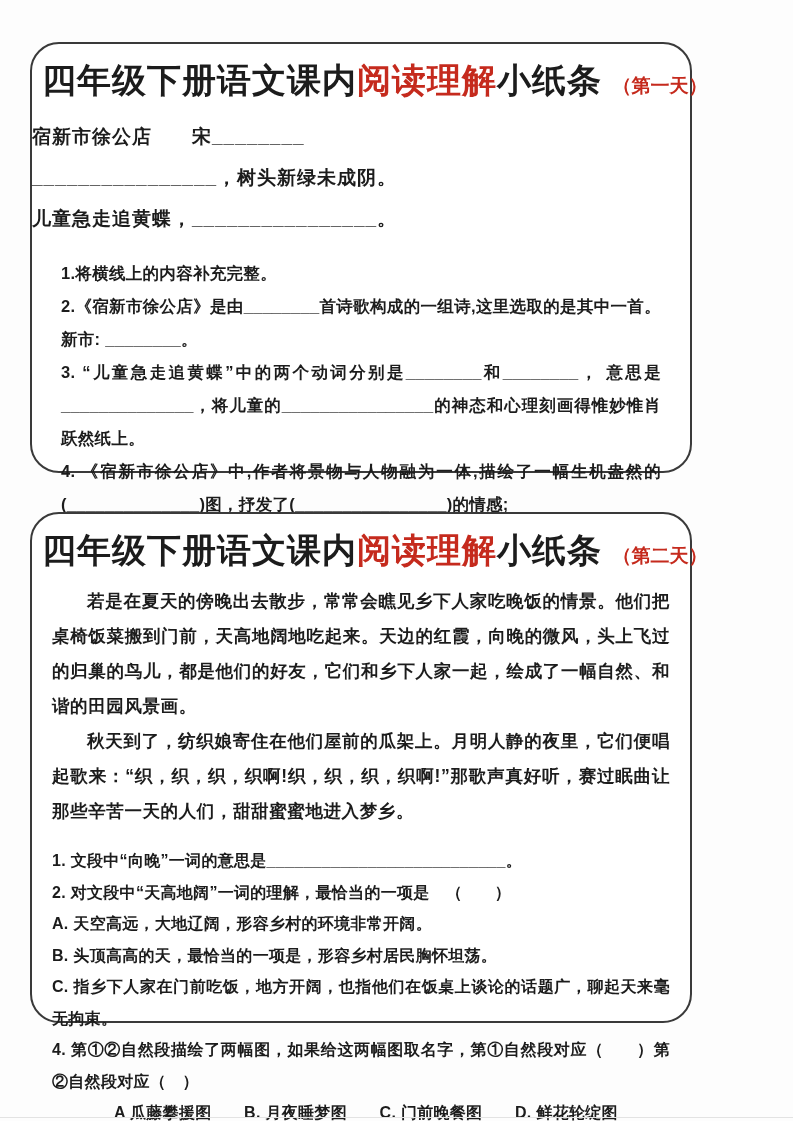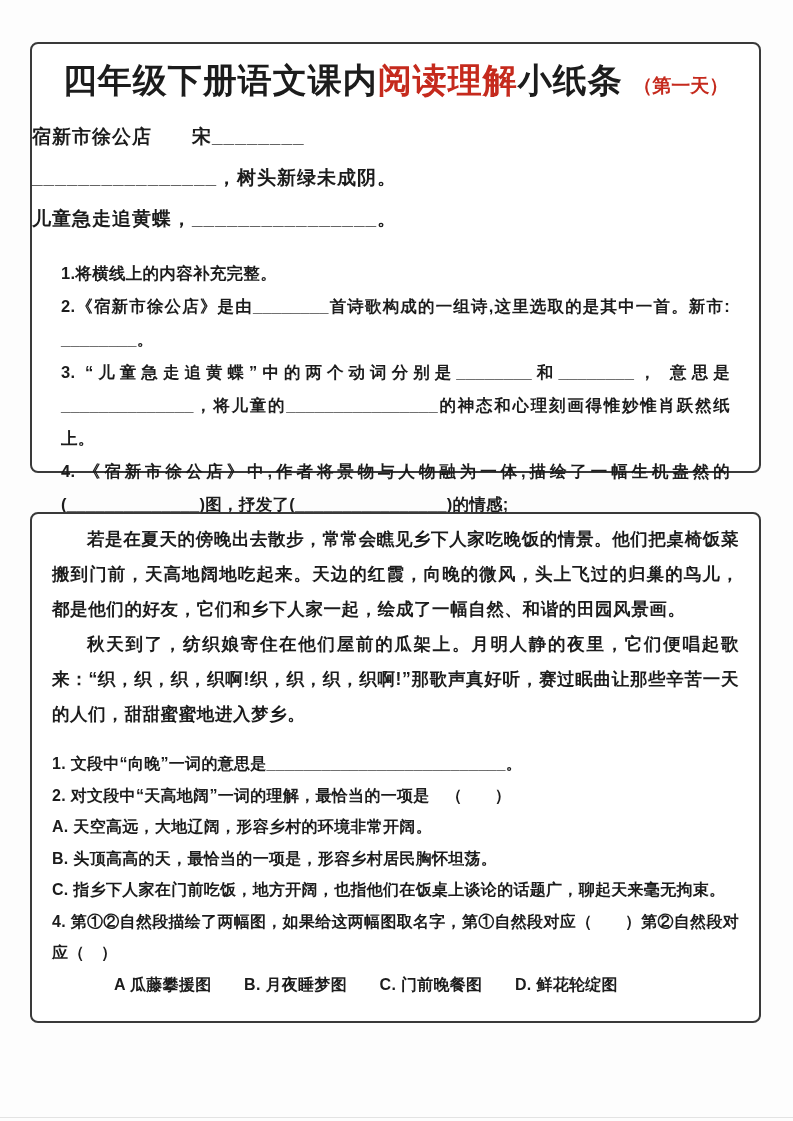--- a/index.html
+++ b/index.html
@@ -11,25 +11,25 @@
     height: 1121px;
     position: relative;
     background: #fdfdfd;
     overflow: hidden;
     font-family: "Liberation Sans", sans-serif;
     color: #1c1c1c;
   }
   .card {
     position: absolute;
     left: 30px;
-    width: 731px;
+    width: 662px;
     box-sizing: border-box;
     background: #ffffff;
     border: 2px solid #3a3a3a;
-    border-radius: 8px;
+    border-radius: 29px;
   }
   .card--day1 { top: 42px;  height: 431px; }
   .card--day2 { top: 512px; height: 511px; }
 
   .card-title {
     margin: 16px 10px 0;
     text-align: center;
     font-size: 34px;
     font-weight: 900;
     letter-spacing: 1px;
@@ -109,20 +109,21 @@
 
     <div class="questions1">
       <p>1.将横线上的内容补充完整。</p>
       <p>2.《宿新市徐公店》是由________首诗歌构成的一组诗,这里选取的是其中一首。新市: ________。</p>
       <p>3. “儿童急走追黄蝶”中的两个动词分别是________和________， 意思是______________，将儿童的________________的神态和心理刻画得惟妙惟肖跃然纸上。</p>
       <p>4. 《宿新市徐公店》中,作者将景物与人物融为一体,描绘了一幅生机盎然的(______________)图，抒发了(________________)的情感;</p>
     </div>
   </section>
 
   <section class="card card--day2">
+    <h1 class="card-title"><span>四年级下册语文课内</span><span class="red">阅读理解</span><span>小纸条</span> <span class="day red">（第二天）</span></h1>
 
     <div class="passage">
       <p>若是在夏天的傍晚出去散步，常常会瞧见乡下人家吃晚饭的情景。他们把桌椅饭菜搬到门前，天高地阔地吃起来。天边的红霞，向晚的微风，头上飞过的归巢的鸟儿，都是他们的好友，它们和乡下人家一起，绘成了一幅自然、和谐的田园风景画。</p>
       <p>秋天到了，纺织娘寄住在他们屋前的瓜架上。月明人静的夜里，它们便唱起歌来：“织，织，织，织啊!织，织，织，织啊!”那歌声真好听，赛过眠曲让那些辛苦一天的人们，甜甜蜜蜜地进入梦乡。</p>
     </div>
 
     <div class="questions2">
       <p>1. 文段中“向晚”一词的意思是__________________________。</p>
       <p>2. 对文段中“天高地阔”一词的理解，最恰当的一项是　（　　）</p>
       <p>A. 天空高远，大地辽阔，形容乡村的环境非常开阔。</p>

